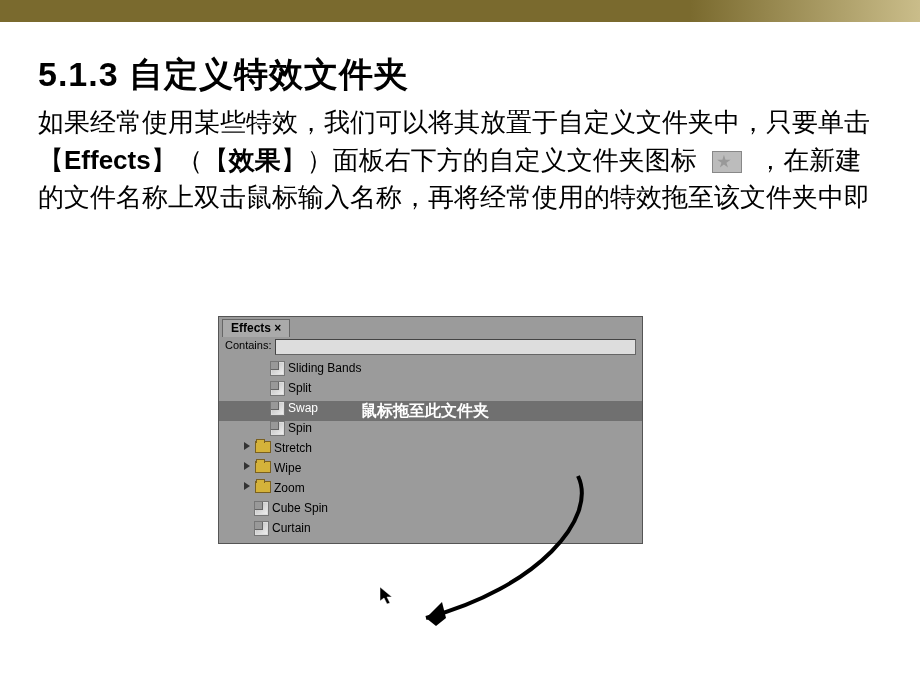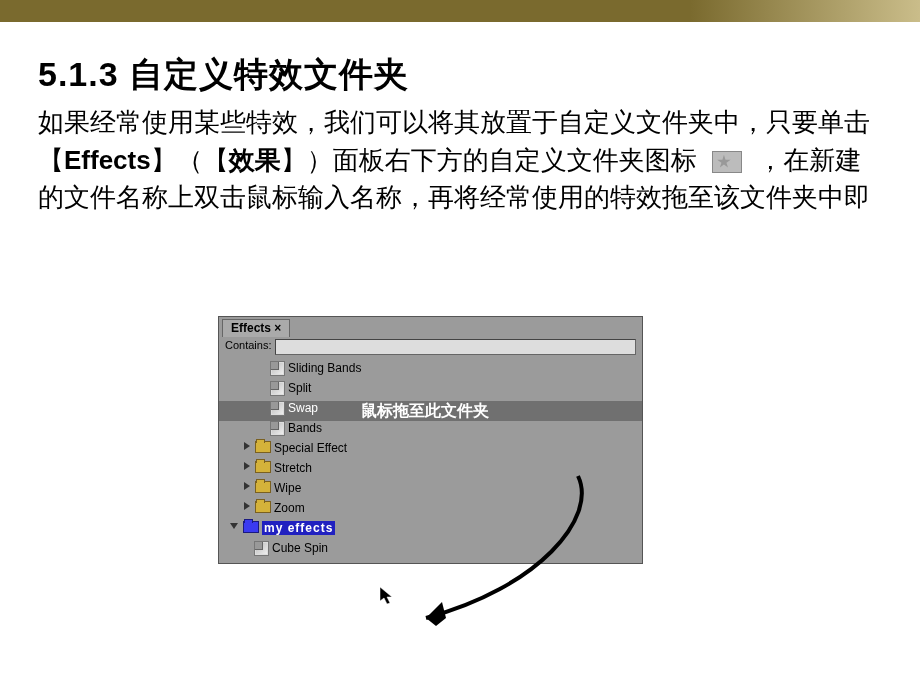--- a/index.html
+++ b/index.html
@@ -75,56 +75,49 @@
         </div>
         <div class="tree-row sel">
           <span class="indent" style="width: 40px;"></span>
           <span class="fx-icon"></span>
           <span class="item-label">Swap</span>
           <span class="hint-text">鼠标拖至此文件夹</span>
         </div>
         <div class="tree-row">
           <span class="indent" style="width: 40px;"></span>
           <span class="fx-icon"></span>
-          <span class="item-label">Bands</span>
-        </div>
-        <div class="tree-row">
-          <span class="indent" style="width: 12px;"></span>
-          <span class="arrow right"></span>
-          <span class="folder-icon"></span>
-          <span class="item-label">Special Effect</span>
+          <span class="item-label">Spin</span>
         </div>
         <div class="tree-row">
           <span class="indent" style="width: 12px;"></span>
           <span class="arrow right"></span>
           <span class="folder-icon"></span>
           <span class="item-label">Stretch</span>
         </div>
         <div class="tree-row">
           <span class="indent" style="width: 12px;"></span>
           <span class="arrow right"></span>
           <span class="folder-icon"></span>
           <span class="item-label">Wipe</span>
         </div>
         <div class="tree-row">
           <span class="indent" style="width: 12px;"></span>
           <span class="arrow right"></span>
           <span class="folder-icon"></span>
           <span class="item-label">Zoom</span>
         </div>
         <div class="tree-row">
-          <span class="indent" style="width: 0px;"></span>
-          <span class="arrow down"></span>
-          <span class="folder-icon sel"></span>
-          <span class="item-label editing">my effects</span>
+          <span class="indent" style="width: 24px;"></span>
+          <span class="fx-icon"></span>
+          <span class="item-label">Cube Spin</span>
         </div>
         <div class="tree-row">
           <span class="indent" style="width: 24px;"></span>
           <span class="fx-icon"></span>
-          <span class="item-label">Cube Spin</span>
+          <span class="item-label">Curtain</span>
         </div>
       </div>
   </div>
 
   <svg class="arrow-svg" viewBox="0 0 230 180">
     <path d="M180,8 C200,50 140,120 28,150" stroke="#000" stroke-width="4" fill="none"></path>
     <polygon points="28,150 44,134 48,150 38,158" fill="#000"></polygon>
   </svg>
   <svg class="cursor-svg" viewBox="0 0 16 20">
     <polygon points="0,0 0,14 4,11 7,17 10,16 7,10 12,10" fill="#000" stroke="#fff" stroke-width="0.5"></polygon>

